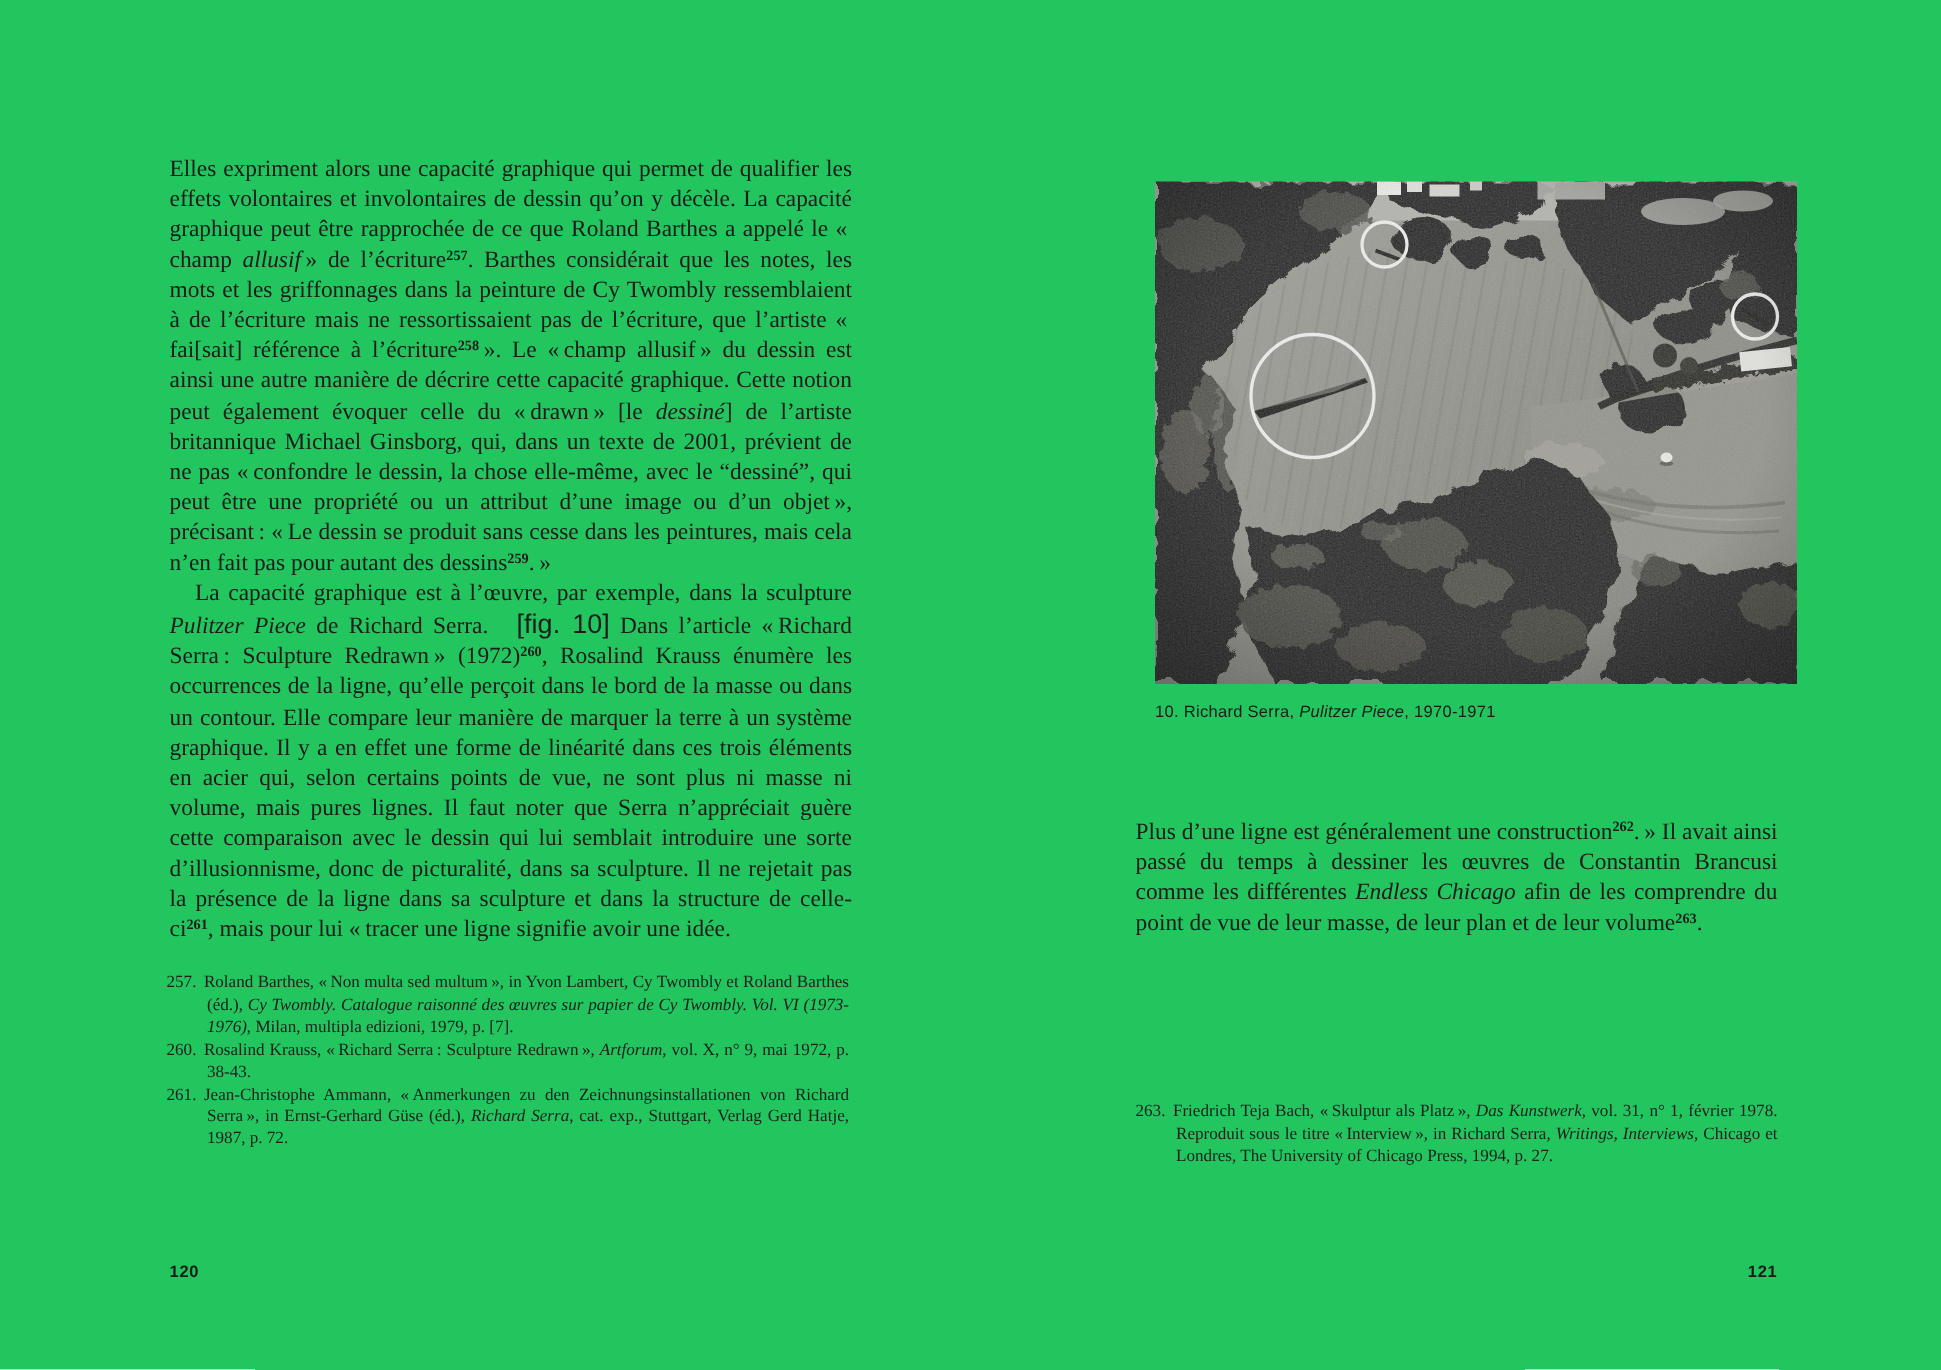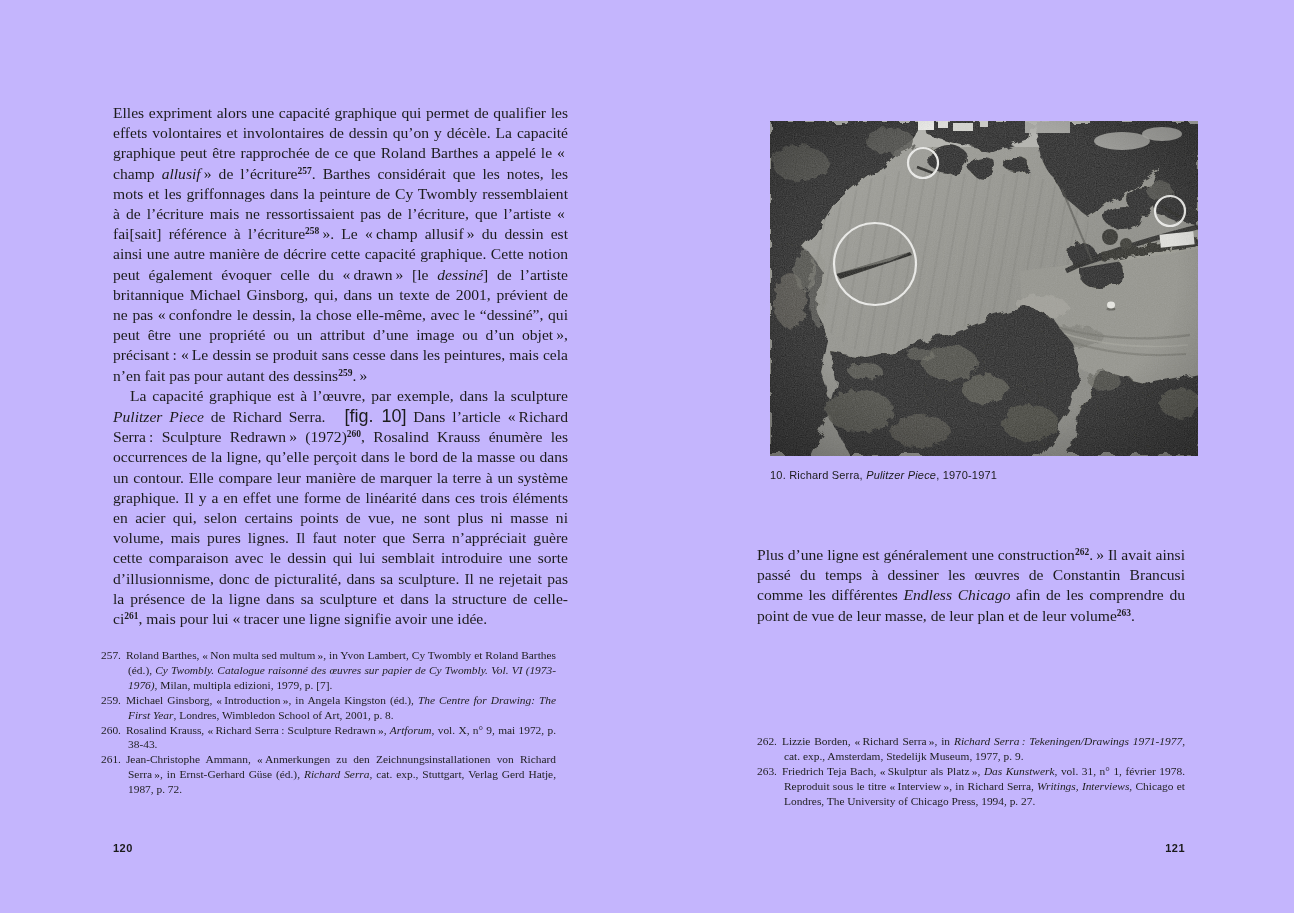--- a/index.html
+++ b/index.html
@@ -1,30 +1,30 @@
 <!DOCTYPE html>
 <html lang="fr"><head>
 <meta charset="utf-8">
 <style>
   html,body{margin:0;padding:0;background:#ffffff;}
   .spread{
-    position:relative;width:1294px;height:913px;background:#c4b5fd;
+    position:relative;width:1294px;height:913px;background:#22c55e;
     font-family:"Liberation Serif",serif;color:#1c1c1c;overflow:hidden;
   }
   .body-text{position:absolute;font-size:15.6px;line-height:20.2px;text-align:justify;color:#1c1c1c;}
   .body-text p{margin:0;padding:0;text-align:justify;hyphens:auto;-webkit-hyphens:auto;}
   .body-text p.indent{text-indent:17px;}
   sup.fnref{font-weight:700;font-size:9.5px;line-height:0;vertical-align:baseline;position:relative;top:-5px;}
   .seg-i{font-style:italic;}
   .seg-fig{font-family:"Liberation Sans",sans-serif;font-size:18px;letter-spacing:0;margin-left:12px;}
   .bt-left{left:113px;top:103px;width:455px;}
   .bt-right{left:757px;top:545px;width:428px;}
 
   .footnotes{position:absolute;font-size:11.4px;line-height:14.9px;color:#1e1e1e;}
-  .fn-left{left:101px;top:648px;width:455px;}
+  .fn-left{left:111px;top:648px;width:455px;}
   .fn-right{left:757px;top:734px;width:428px;}
   .footnote{padding-left:27px;text-indent:-27px;text-align:justify;hyphens:auto;}
   .fn-num{margin-right:5px;}
 
   .page-number{position:absolute;top:842px;font-family:"Liberation Sans",sans-serif;
     font-size:11px;font-weight:700;letter-spacing:0.5px;color:#1a1a1a;}
   .pn-left{left:113px;}
   .pn-right{right:109px;}
 
   figure.figure{position:absolute;left:757px;top:108px;width:428px;margin:0;padding:13px;}
@@ -38,21 +38,20 @@
 <div class="spread">
 
   <section>
     <div class="body-text bt-left">
       <p><span>Elles expriment alors une capacité graphique qui permet de qualifier les effets volontaires et involontaires de dessin qu’on y décèle. La capacité graphique peut être rapprochée de ce que Roland Barthes a appelé le « champ </span><span class="seg-i">allusif</span><span> » de l’écriture</span><sup class="fnref">257</sup><span>. Barthes considérait que les notes, les mots et les griffonnages dans la peinture de Cy Twombly ressemblaient à de l’écriture mais ne ressortissaient pas de l’écriture, que l’artiste « fai[sait] référence à l’écriture</span><sup class="fnref">258</sup><span> ». Le « champ allusif » du dessin est ainsi une autre manière de décrire cette capacité graphique. Cette notion peut également évoquer celle du « drawn » [le </span><span class="seg-i">dessiné</span><span>] de l’artiste britannique Michael Ginsborg, qui, dans un texte de 2001, prévient de ne pas « confondre le dessin, la chose elle-même, avec le “dessiné”, qui peut être une propriété ou un attribut d’une image ou d’un objet », précisant : « Le dessin se produit sans cesse dans les peintures, mais cela n’en fait pas pour autant des dessins</span><sup class="fnref">259</sup><span>. »</span></p>
       <p class="indent"><span>La capacité graphique est à l’œuvre, par exemple, dans la sculpture </span><span class="seg-i">Pulitzer Piece</span><span> de Richard Serra. </span><span class="seg-fig">[fig. 10]</span><span> Dans l’article « Richard Serra : Sculpture Redrawn » (1972)</span><sup class="fnref">260</sup><span>, Rosalind Krauss énumère les occurrences de la ligne, qu’elle perçoit dans le bord de la masse ou dans un contour. Elle compare leur manière de marquer la terre à un système graphique. Il y a en effet une forme de linéarité dans ces trois éléments en acier qui, selon certains points de vue, ne sont plus ni masse ni volume, mais pures lignes. Il faut noter que Serra n’appréciait guère cette comparaison avec le dessin qui lui semblait introduire une sorte d’illusionnisme, donc de picturalité, dans sa sculpture. Il ne rejetait pas la présence de la ligne dans sa sculpture et dans la structure de celle-ci</span><sup class="fnref">261</sup><span>, mais pour lui « tracer une ligne signifie avoir une idée.</span></p>
     </div>
 
     <div class="footnotes fn-left">
       <div class="footnote"><span class="fn-num">257.</span><span class="fn-text"><span>Roland Barthes, « Non multa sed multum », in Yvon Lambert, Cy Twombly et Roland Barthes (éd.), </span><span class="seg-i">Cy Twombly. Catalogue raisonné des œuvres sur papier de Cy Twombly. Vol. VI (1973-1976)</span><span>, Milan, multipla edizioni, 1979, p. [7].</span></span></div>
-      <div class="footnote"><span class="fn-num">259.</span><span class="fn-text"><span>Michael Ginsborg, « Introduction », in Angela Kingston (éd.), </span><span class="seg-i">The Centre for Drawing: The First Year</span><span>, Londres, Wimbledon School of Art, 2001, p. 8.</span></span></div>
       <div class="footnote"><span class="fn-num">260.</span><span class="fn-text"><span>Rosalind Krauss, « Richard Serra : Sculpture Redrawn », </span><span class="seg-i">Artforum</span><span>, vol. X, n° 9, mai 1972, p. 38-43.</span></span></div>
       <div class="footnote"><span class="fn-num">261.</span><span class="fn-text"><span>Jean-Christophe Ammann, « Anmerkungen zu den Zeichnungsinstallationen von Richard Serra », in Ernst-Gerhard Güse (éd.), </span><span class="seg-i">Richard Serra</span><span>, cat. exp., Stuttgart, Verlag Gerd Hatje, 1987, p. 72.</span></span></div>
     </div>
 
     <div class="page-number pn-left">120</div>
   </section>
 
   <section>
 
     <figure class="figure">
@@ -182,20 +181,19 @@
         <rect x="0" y="0" width="428" height="335" fill="url(#vign)"></rect>
       </svg>
       <figcaption><span>10. Richard Serra, </span><span class="seg-i">Pulitzer Piece</span><span>, 1970-1971</span></figcaption>
     </figure>
 
     <div class="body-text bt-right">
       <p><span>Plus d’une ligne est généralement une construction</span><sup class="fnref">262</sup><span>. » Il avait ainsi passé du temps à dessiner les œuvres de Constantin Brancusi comme les différentes </span><span class="seg-i">Endless Chicago</span><span> afin de les comprendre du point de vue de leur masse, de leur plan et de leur volume</span><sup class="fnref">263</sup><span>.</span></p>
     </div>
 
     <div class="footnotes fn-right">
-      <div class="footnote"><span class="fn-num">262.</span><span class="fn-text"><span>Lizzie Borden, « Richard Serra », in </span><span class="seg-i">Richard Serra : Tekeningen/Drawings 1971-1977</span><span>, cat. exp., Amsterdam, Stedelijk Museum, 1977, p. 9.</span></span></div>
       <div class="footnote"><span class="fn-num">263.</span><span class="fn-text"><span>Friedrich Teja Bach, « Skulptur als Platz », </span><span class="seg-i">Das Kunstwerk</span><span>, vol. 31, n° 1, février 1978. Reproduit sous le titre « Interview », in Richard Serra, </span><span class="seg-i">Writings, Interviews</span><span>, Chicago et Londres, The University of Chicago Press, 1994, p. 27.</span></span></div>
     </div>
 
     <div class="page-number pn-right">121</div>
   </section>
 
 </div>
 
 </body></html>

